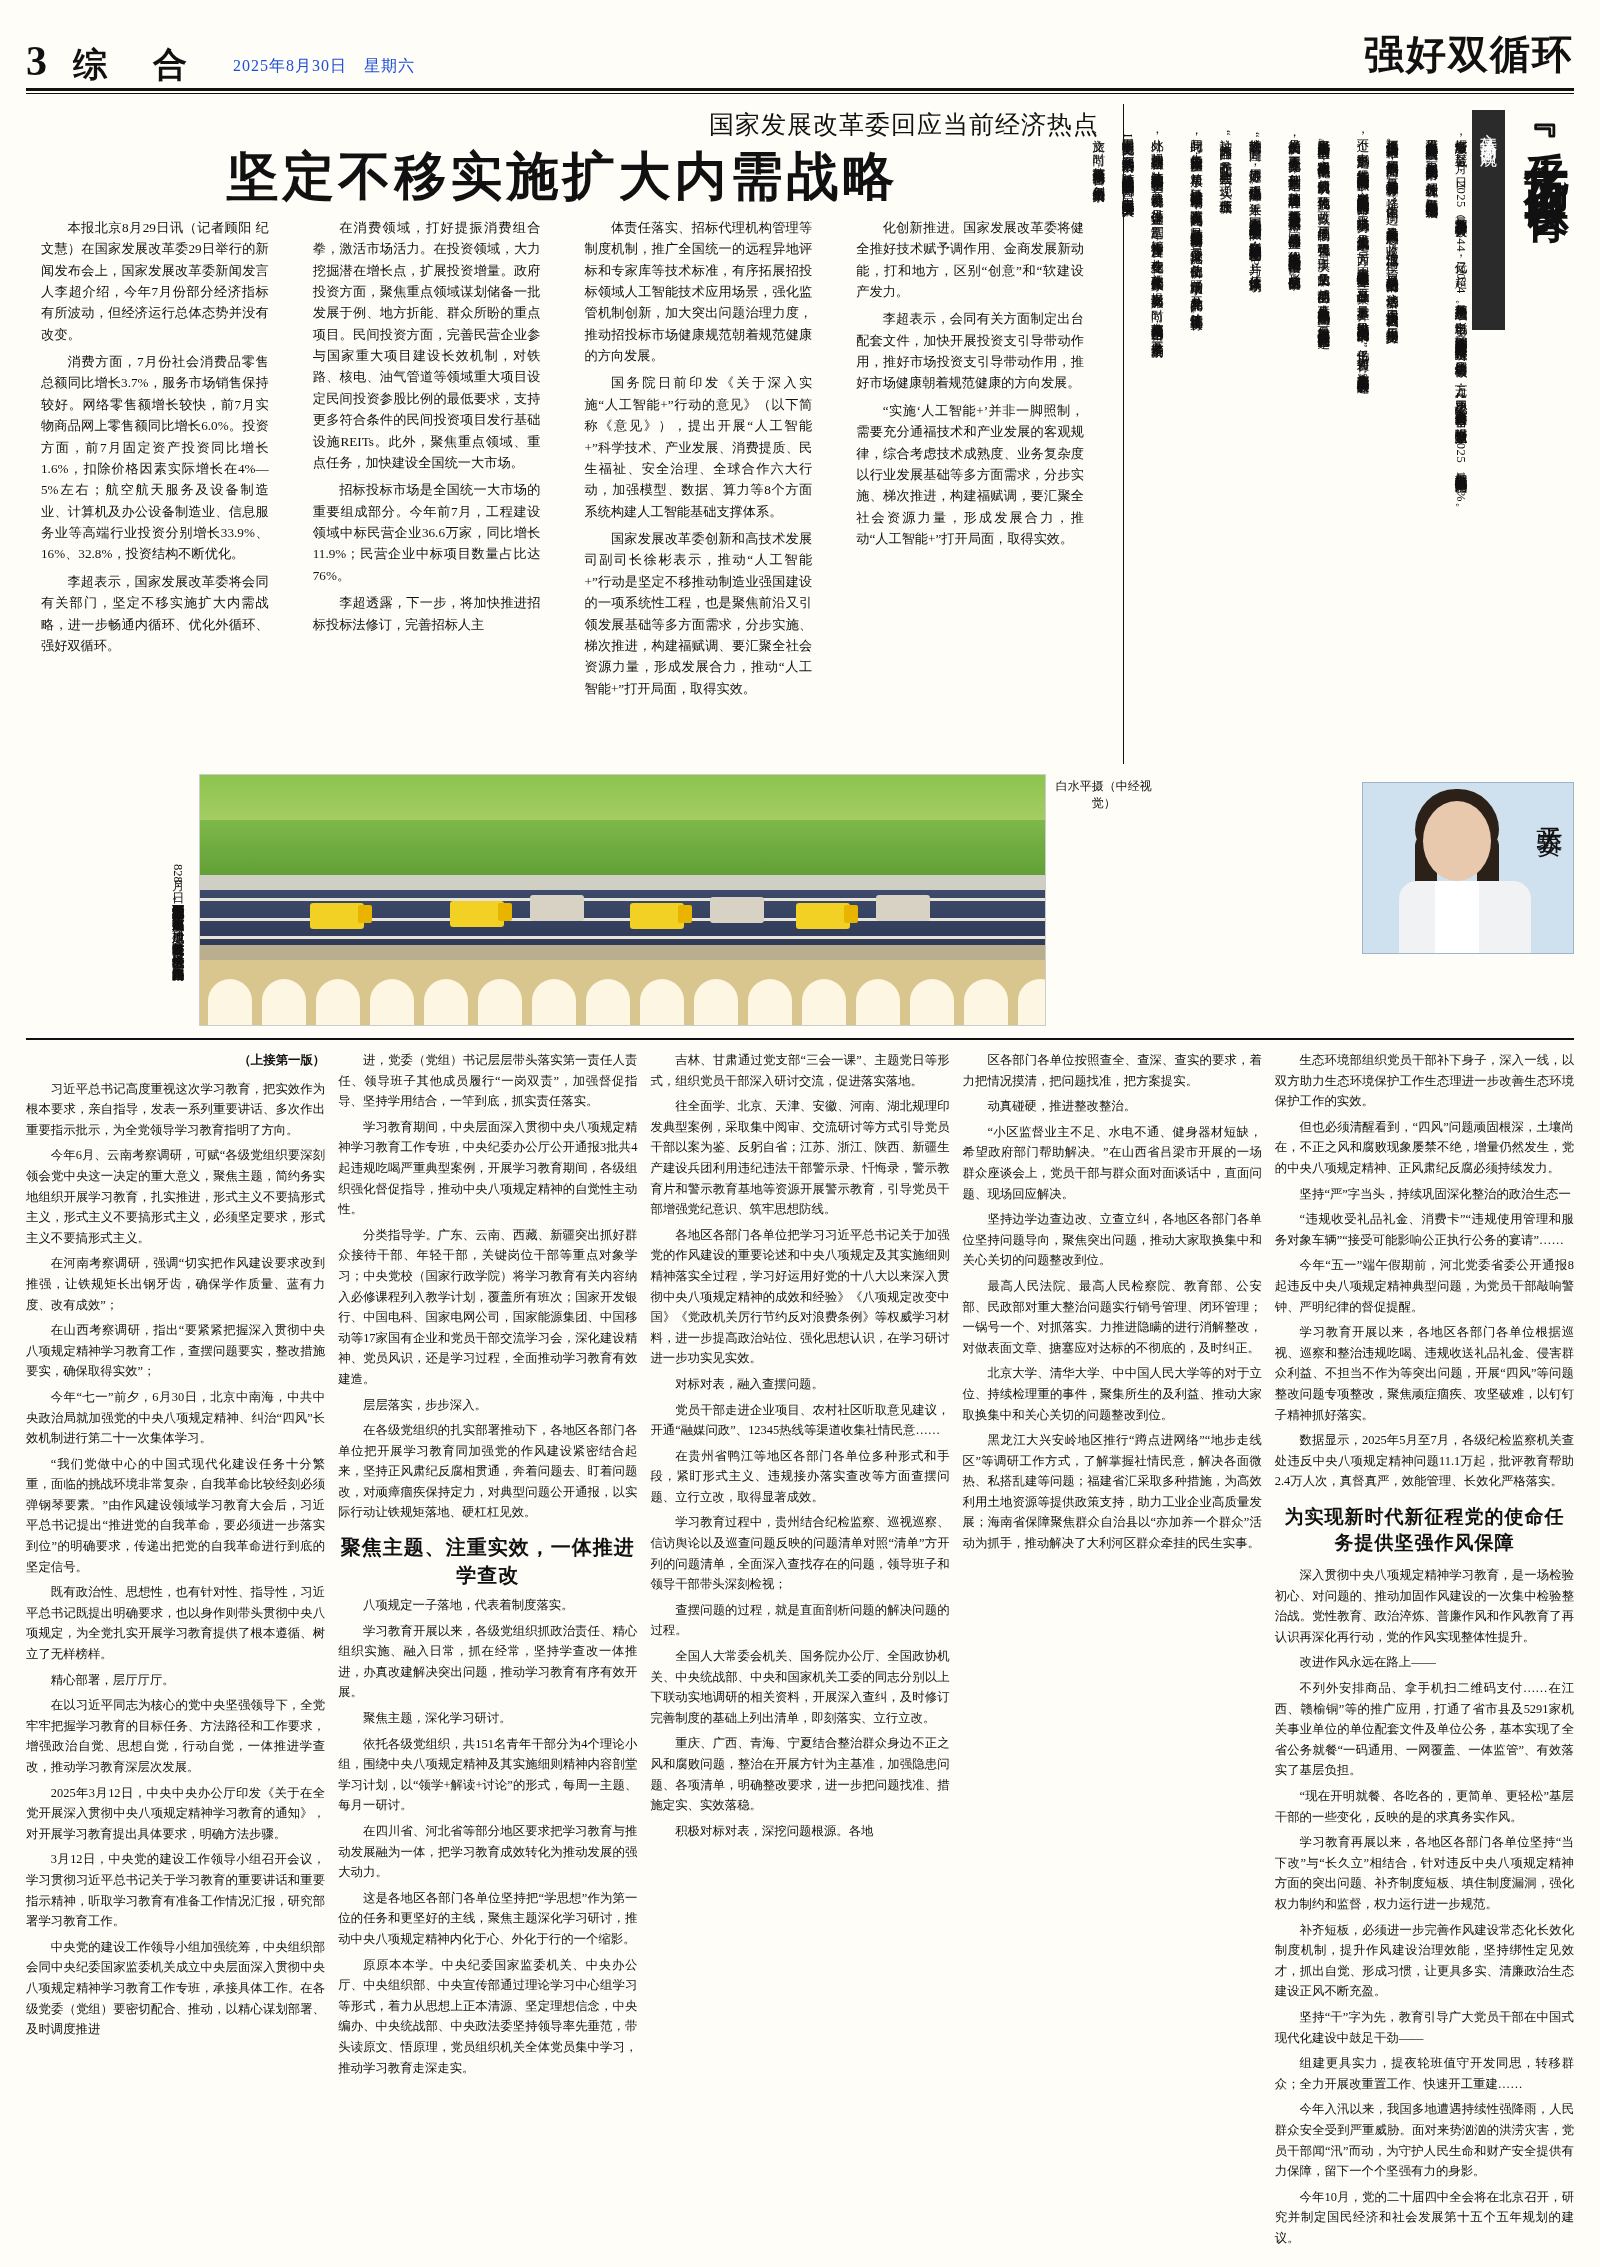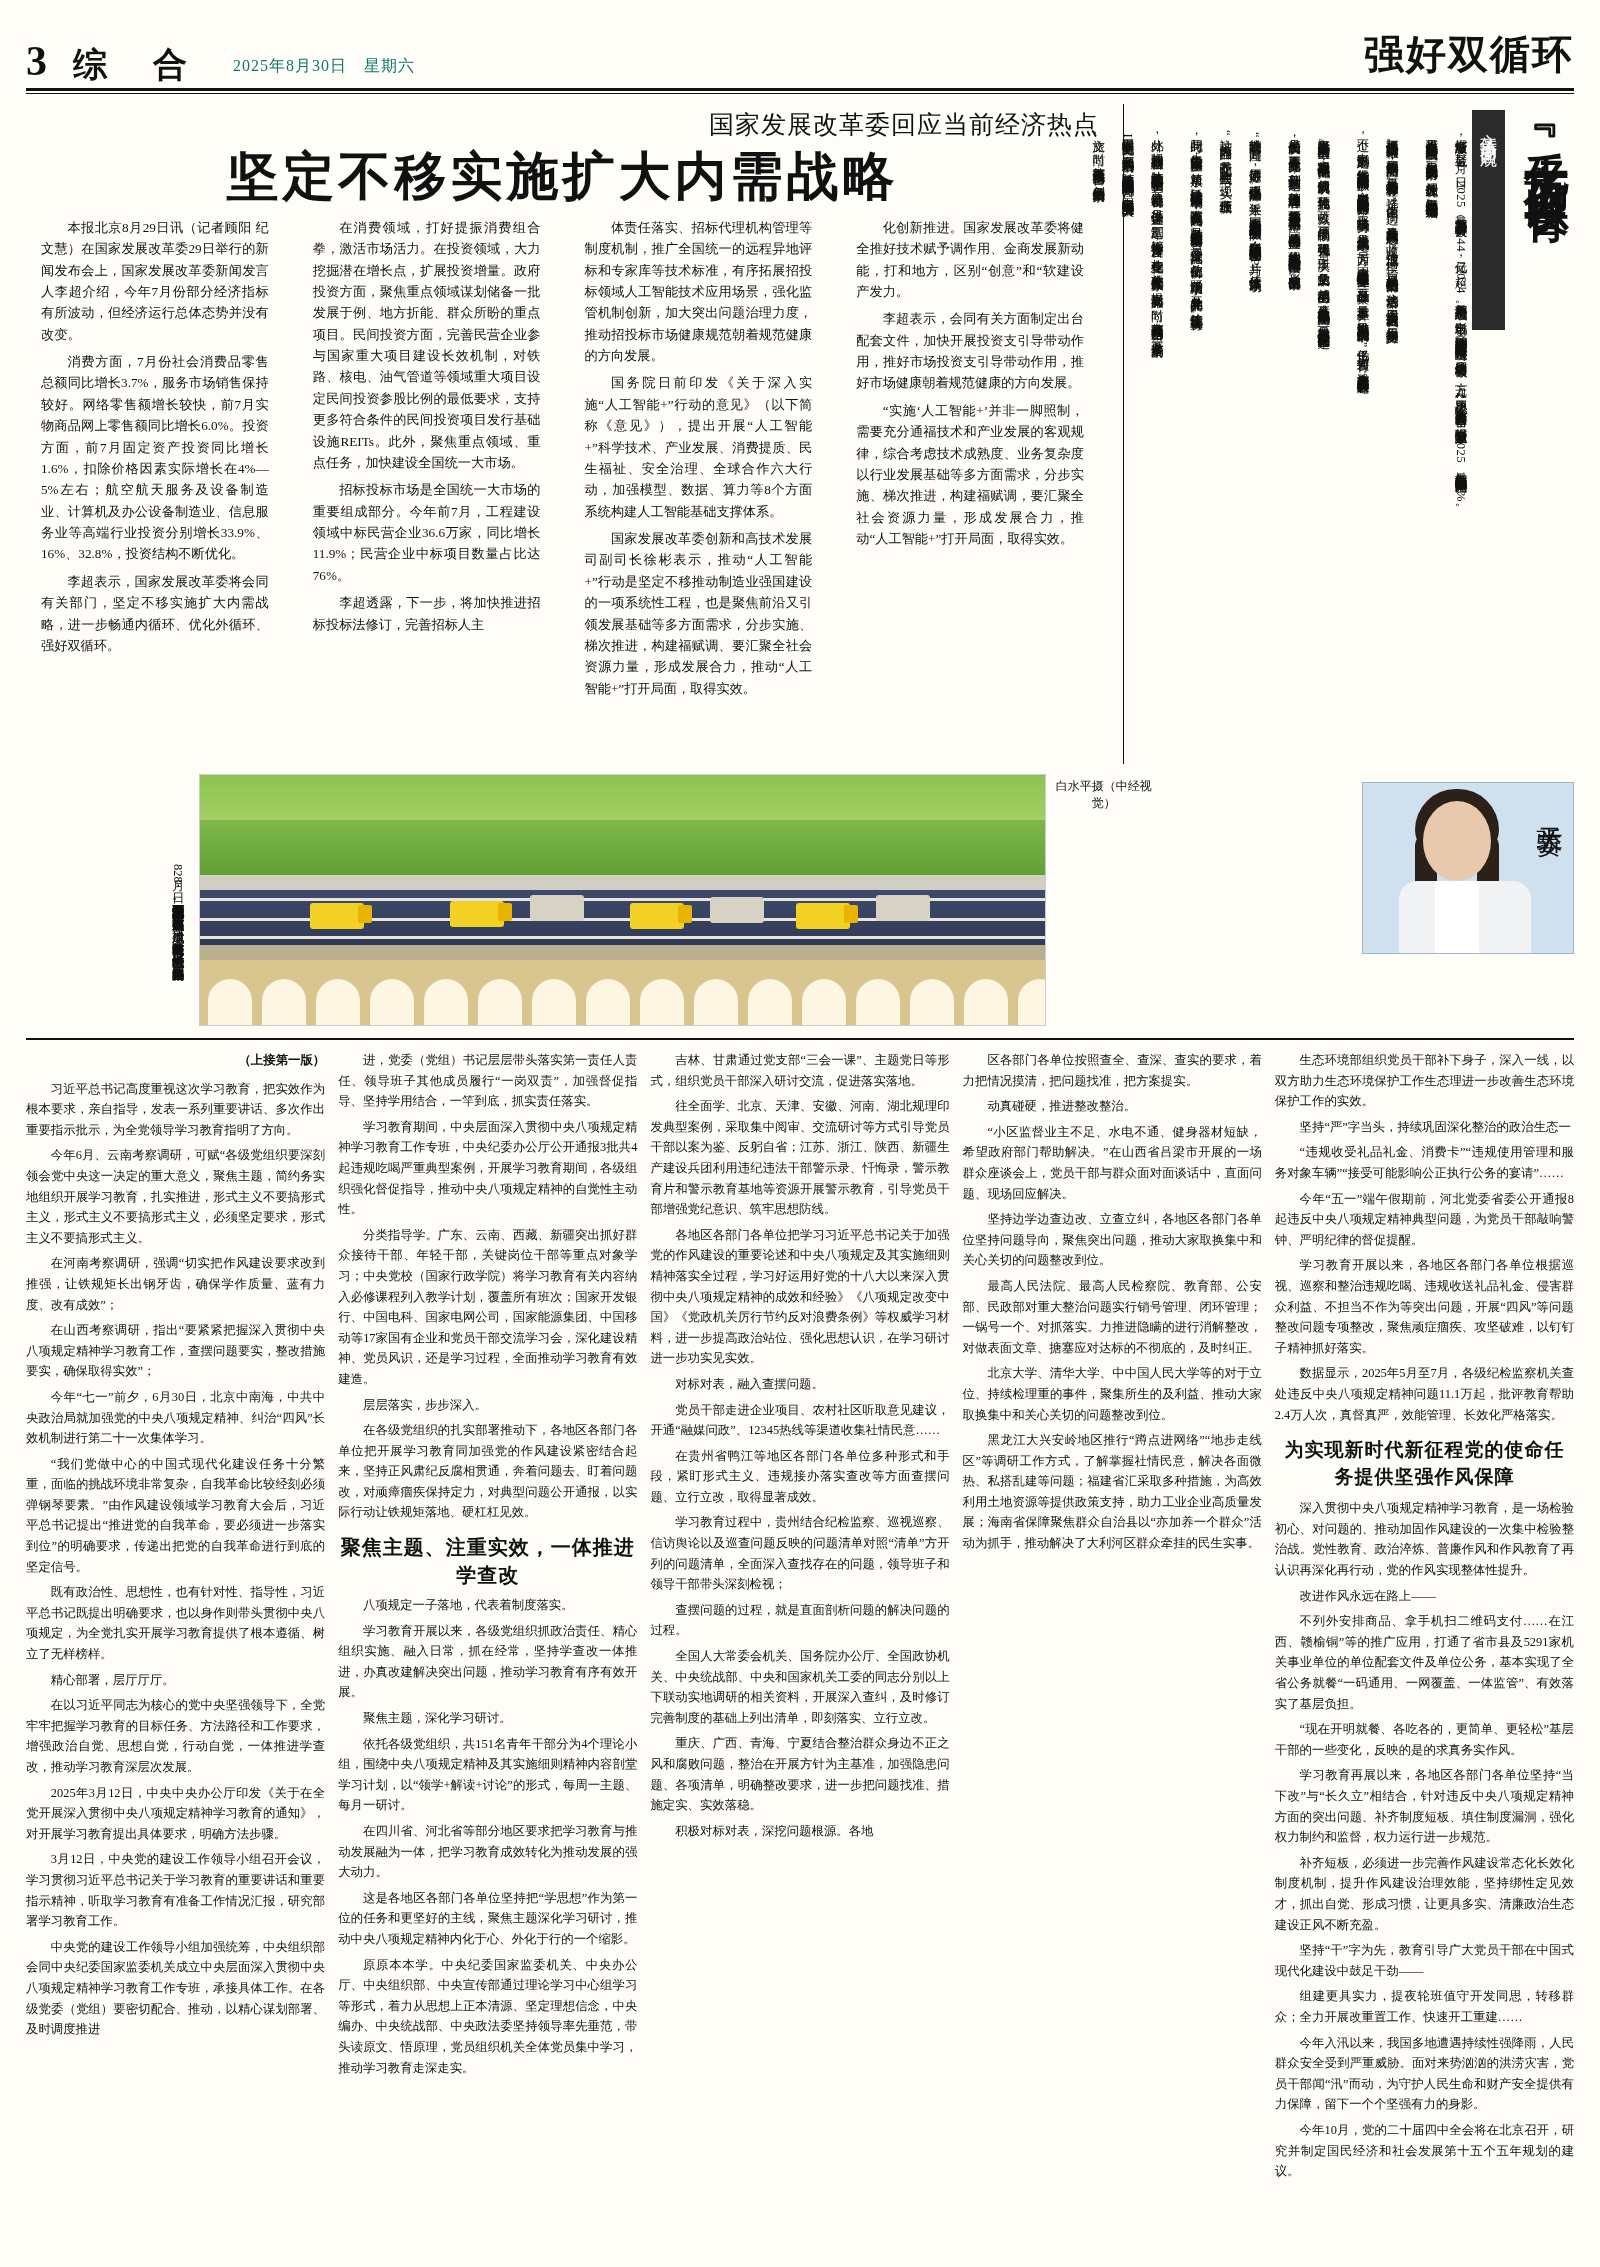--- a/index.html
+++ b/index.html
@@ -10,21 +10,21 @@
     color:#111;
     position:relative;
     overflow:hidden;
   }
   .page{position:relative;width:1600px;height:2267px;box-sizing:border-box;padding:0 26px;}
 
   
   .masthead{display:flex;align-items:flex-end;height:68px;padding-top:14px;}
   .pageno{font-size:42px;font-weight:bold;font-family:"Liberation Serif",serif;line-height:1;}
   .sectionname{font-size:34px;font-weight:bold;margin-left:26px;letter-spacing:6px;line-height:1;}
-  .dateline{font-size:16px;margin-left:40px;margin-bottom:5px;color:#0f766e;letter-spacing:1px;}
+  .dateline{font-size:16px;margin-left:40px;margin-bottom:5px;color:#1d4ed8;letter-spacing:1px;}
   .papername{margin-left:auto;font-size:40px;font-weight:bold;letter-spacing:2px;
              font-family:"Liberation Serif",serif;margin-bottom:0px;}
   .rule-thick{border-top:3px solid #111;margin-top:6px;}
   .rule-thin{border-top:1px solid #111;margin-top:2px;}
 
   
   .top-area{display:flex;margin-top:10px;}
   .left-block{width:1095px;padding-right:14px;box-sizing:border-box;}
   .divider-v{width:1px;background:#111;margin:0 10px;}
   .right-block{width:440px;display:flex;flex-direction:row-reverse;}
@@ -299,20 +299,21 @@
       <p>动真碰硬，推进整改整治。</p>
       <p>“小区监督业主不足、水电不通、健身器材短缺，希望政府部门帮助解决。”在山西省吕梁市开展的一场群众座谈会上，党员干部与群众面对面谈话中，直面问题、现场回应解决。</p>
       <p>坚持边学边查边改、立查立纠，各地区各部门各单位坚持问题导向，聚焦突出问题，推动大家取换集中和关心关切的问题整改到位。</p>
       <p>最高人民法院、最高人民检察院、教育部、公安部、民政部对重大整治问题实行销号管理、闭环管理；一锅号一个、对抓落实。力推进隐瞒的进行消解整改，对做表面文章、搪塞应对达标的不彻底的，及时纠正。</p>
       <p>北京大学、清华大学、中中国人民大学等的对于立位、持续检理重的事件，聚集所生的及利益、推动大家取换集中和关心关切的问题整改到位。</p>
       <p>黑龙江大兴安岭地区推行“蹲点进网络”“地步走线区”等调研工作方式，了解掌握社情民意，解决各面微热、私搭乱建等问题；福建省汇采取多种措施，为高效利用土地资源等提供政策支持，助力工业企业高质量发展；海南省保障聚焦群众自治县以“亦加养一个群众”活动为抓手，推动解决了大利河区群众牵挂的民生实事。</p>
     </div>
 
     <div class="bcol">
       <p>生态环境部组织党员干部补下身子，深入一线，以双方助力生态环境保护工作生态理进一步改善生态环境保护工作的实效。</p>
+      <p>但也必须清醒看到，“四风”问题顽固根深，土壤尚在，不正之风和腐败现象屡禁不绝，增量仍然发生，党的中央八项规定精神、正风肃纪反腐必须持续发力。</p>
       <p>坚持“严”字当头，持续巩固深化整治的政治生态一</p>
       <p>“违规收受礼品礼金、消费卡”“违规使用管理和服务对象车辆”“接受可能影响公正执行公务的宴请”……</p>
       <p>今年“五一”端午假期前，河北党委省委公开通报8起违反中央八项规定精神典型问题，为党员干部敲响警钟、严明纪律的督促提醒。</p>
       <p>学习教育开展以来，各地区各部门各单位根据巡视、巡察和整治违规吃喝、违规收送礼品礼金、侵害群众利益、不担当不作为等突出问题，开展“四风”等问题整改问题专项整改，聚焦顽症痼疾、攻坚破难，以钉钉子精神抓好落实。</p>
       <p>数据显示，2025年5月至7月，各级纪检监察机关查处违反中央八项规定精神问题11.1万起，批评教育帮助2.4万人次，真督真严，效能管理、长效化严格落实。</p>
       <h3>为实现新时代新征程党的使命任务提供坚强作风保障</h3>
       <p>深入贯彻中央八项规定精神学习教育，是一场检验初心、对问题的、推动加固作风建设的一次集中检验整治战。党性教育、政治淬炼、普廉作风和作风教育了再认识再深化再行动，党的作风实现整体性提升。</p>
       <p>改进作风永远在路上——</p>
       <p>不列外安排商品、拿手机扫二维码支付……在江西、赣榆铜”等的推广应用，打通了省市县及5291家机关事业单位的单位配套文件及单位公务，基本实现了全省公务就餐“一码通用、一网覆盖、一体监管”、有效落实了基层负担。</p>
       <p>“现在开明就餐、各吃各的，更简单、更轻松”基层干部的一些变化，反映的是的求真务实作风。</p>

